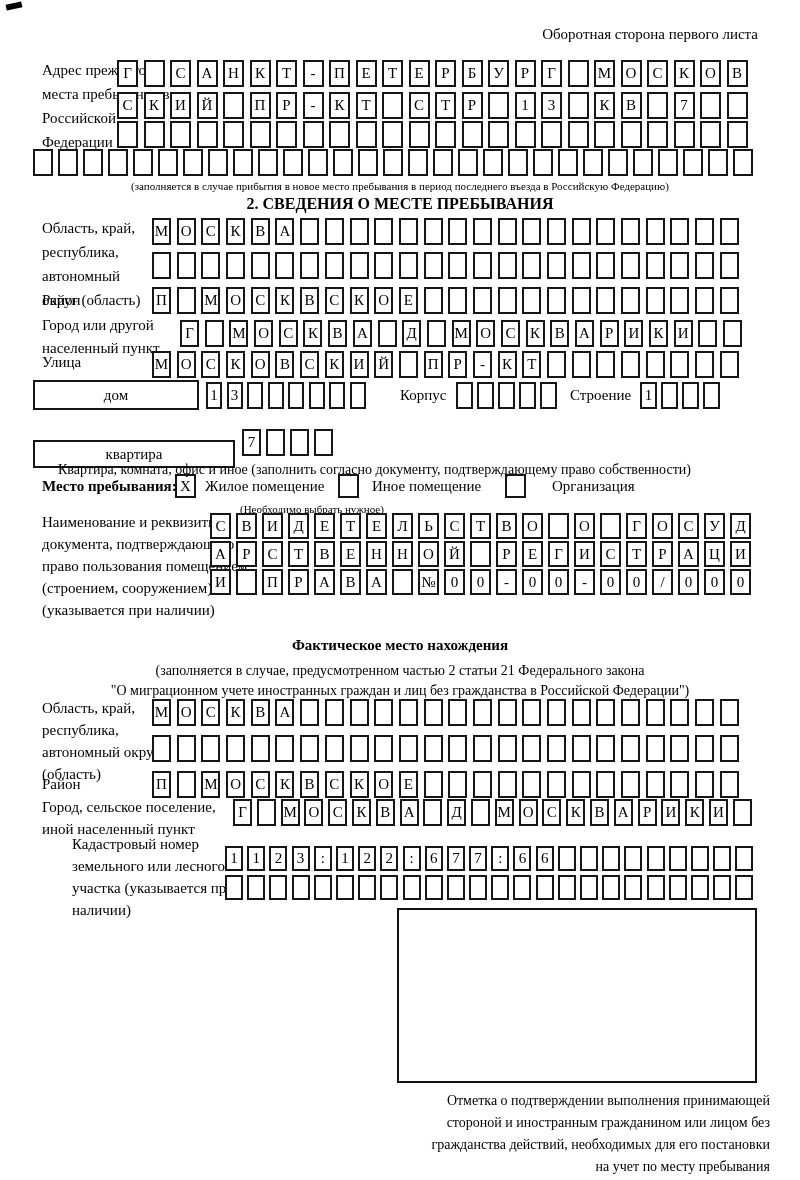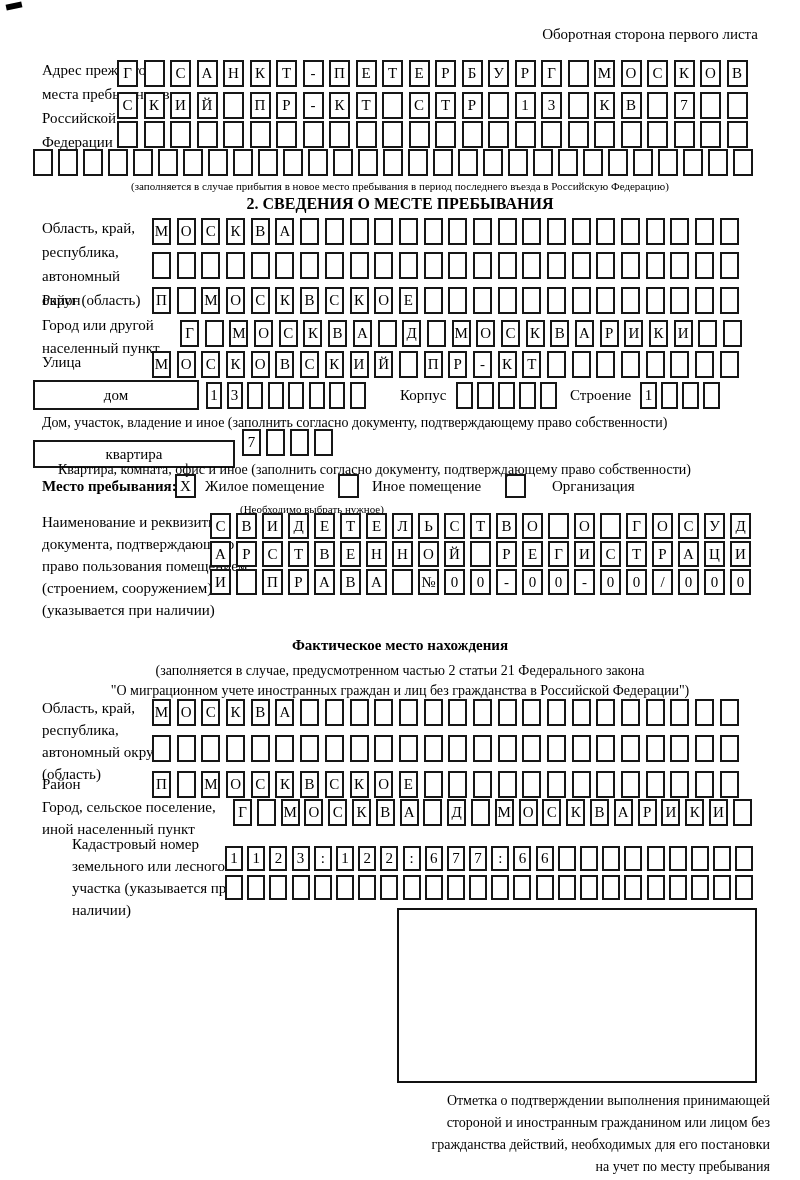--- a/index.html
+++ b/index.html
@@ -309,21 +309,20 @@
       <span class="cell"></span>
       <span class="cell"></span>
     </div>
   <div class="lbl" style="left:570px;top:383px;">Строение</div>
   <div class="strip bE2" style="left:640px;top:382px;">
       <span class="cell">1</span>
       <span class="cell"></span>
       <span class="cell"></span>
       <span class="cell"></span>
     </div>
-  <div class="cap" style="left:42px;top:414px;font-size:14px;">Дом, участок, владение и иное (заполнить согласно документу, подтверждающему право собственности)</div>
 
   <div class="wbox" style="left:33px;top:440px;width:202px;height:28px;">квартира</div>
   <div class="strip bF" style="left:242px;top:429px;">
       <span class="cell">7</span>
       <span class="cell"></span>
       <span class="cell"></span>
       <span class="cell"></span>
     </div>
   <div class="cap" style="left:58px;top:461px;font-size:14px;">Квартира, комната, офис и иное (заполнить согласно документу, подтверждающему право собственности)</div>
 

